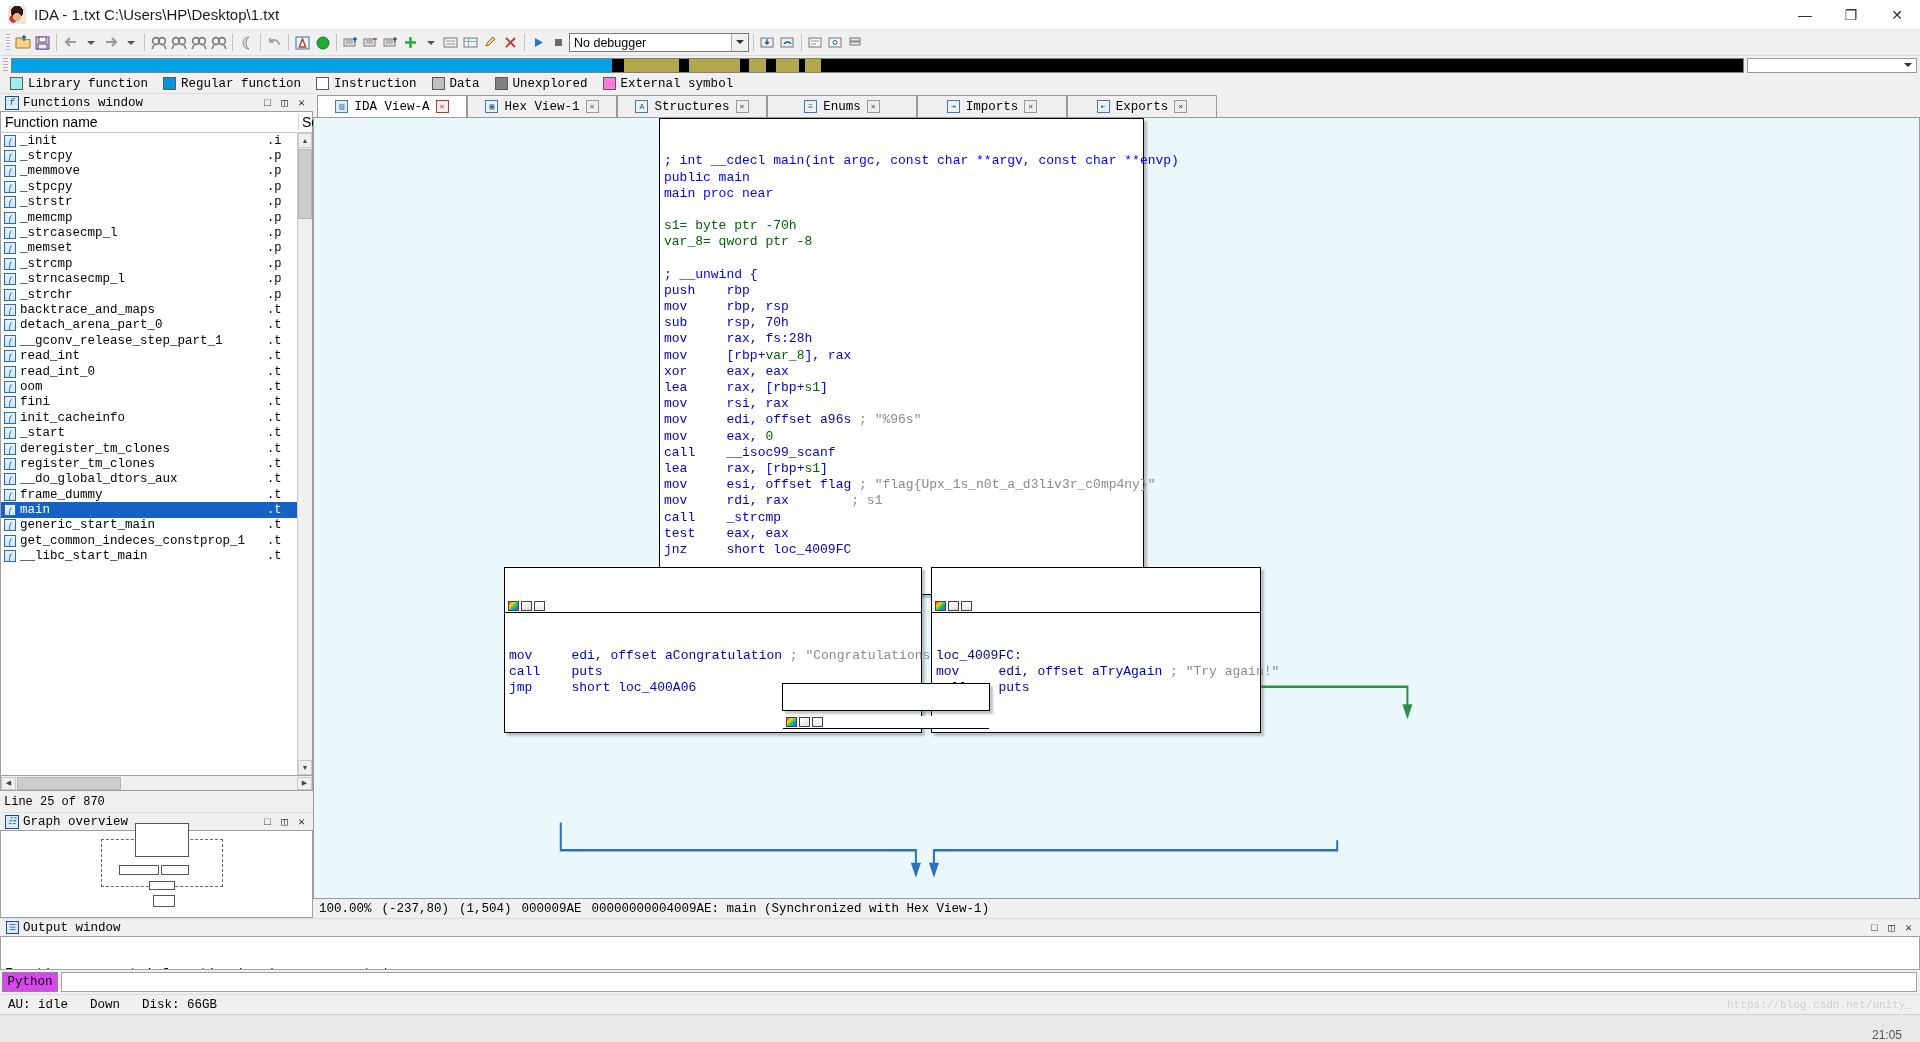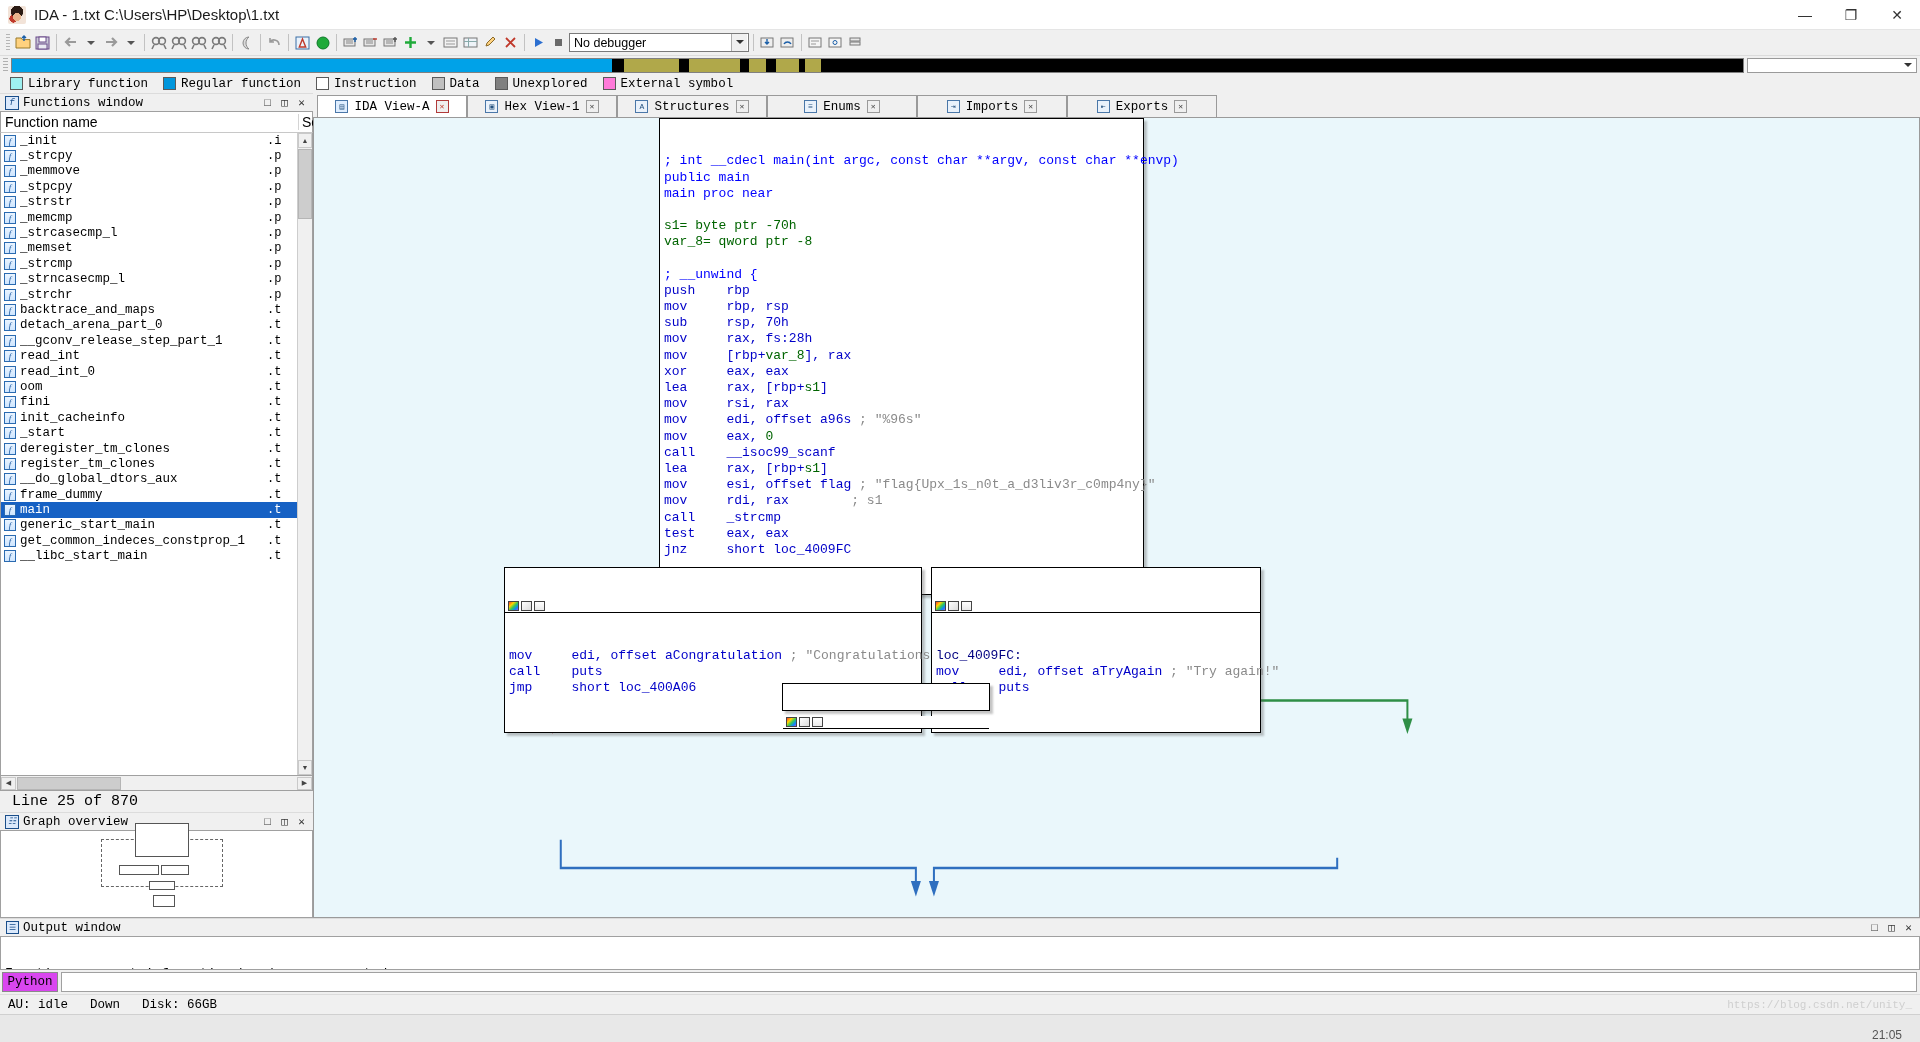--- a/index.html
+++ b/index.html
@@ -115,22 +115,22 @@
   .vscroll { width:15px; background:#f0f0f0; border-left:1px solid #cdcdcd; display:flex; flex-direction:column; }
   .vscroll .arrowb { height:15px; background:#f0f0f0; border:1px solid #c9c9c9; display:flex; align-items:center; justify-content:center; font-size:7px; color:#444; }
   .vscroll .thumb { height:70px; background:#cdcdcd; border:1px solid #b5b5b5; margin-top:1px; }
   .vscroll .track { flex:1; }
 
   .hscroll { height:15px; border:1px solid #a0a0a0; border-top:none; background:#f0f0f0; display:flex; align-items:center; flex:none; }
   .hscroll .arrowb { width:15px; height:13px; display:flex; align-items:center; justify-content:center; font-size:7px; color:#444; border:1px solid #c9c9c9; }
   .hscroll .thumb { width:104px; height:13px; background:#cdcdcd; border:1px solid #b5b5b5; margin-left:1px; }
 
   .line-status {
-    height:21px; display:flex; align-items:center; padding-left:12px;
-    font-family:"Liberation Mono", monospace; font-size:15px; color:#000; flex:none; background:#f0f0f0;
+    height:21px; display:flex; align-items:center; padding-left:4px;
+    font-family:"Liberation Mono", monospace; font-size:12px; color:#000; flex:none; background:#f0f0f0;
   }
 
   .graph-ov-body { flex:none; height:88px; border:1px solid #a0a0a0; background:#fff; position:relative; margin:0; }
   .ov-dashbox { position:absolute; left:100px; top:8px; width:122px; height:48px; border:1px dashed #666; }
   .ov-node { position:absolute; background:#fff; border:1px solid #555; }
 
   
   .right { flex:1; display:flex; flex-direction:column; min-width:0; background:#f0f0f0; }
 
   .tabstrip { height:24px; display:flex; align-items:flex-end; background:#f0f0f0; flex:none; padding-left:4px; gap:0; }
@@ -749,20 +749,27 @@
         <div class="code-block" id="cb-merge" style="left:468px; top:565px; width:208px; height:28px;">
           <div class="cb-titlebar">
             <span class="cb-ic pal"></span>
             <span class="cb-ic pen"></span>
             <span class="cb-ic grid"></span>
           </div>
           <div class="cb-body" id="cb-merge-body"></div>
         </div>
       </div>
 
+      <div class="status-line">
+        <span>100.00%</span>
+        <span>(-237,80)</span>
+        <span>(1,504)</span>
+        <span>000009AE</span>
+        <span>00000000004009AE: main (Synchronized with Hex View-1)</span>
+      </div>
     </div>
   </div>
 
   <div class="outwin">
     <div class="outwin-title">
       <span class="pt-icon">☰</span>
       <span>Output window</span>
       <span class="pt-btns" style="margin-left:auto;">
         <span>□</span>
         <span>◫</span>

